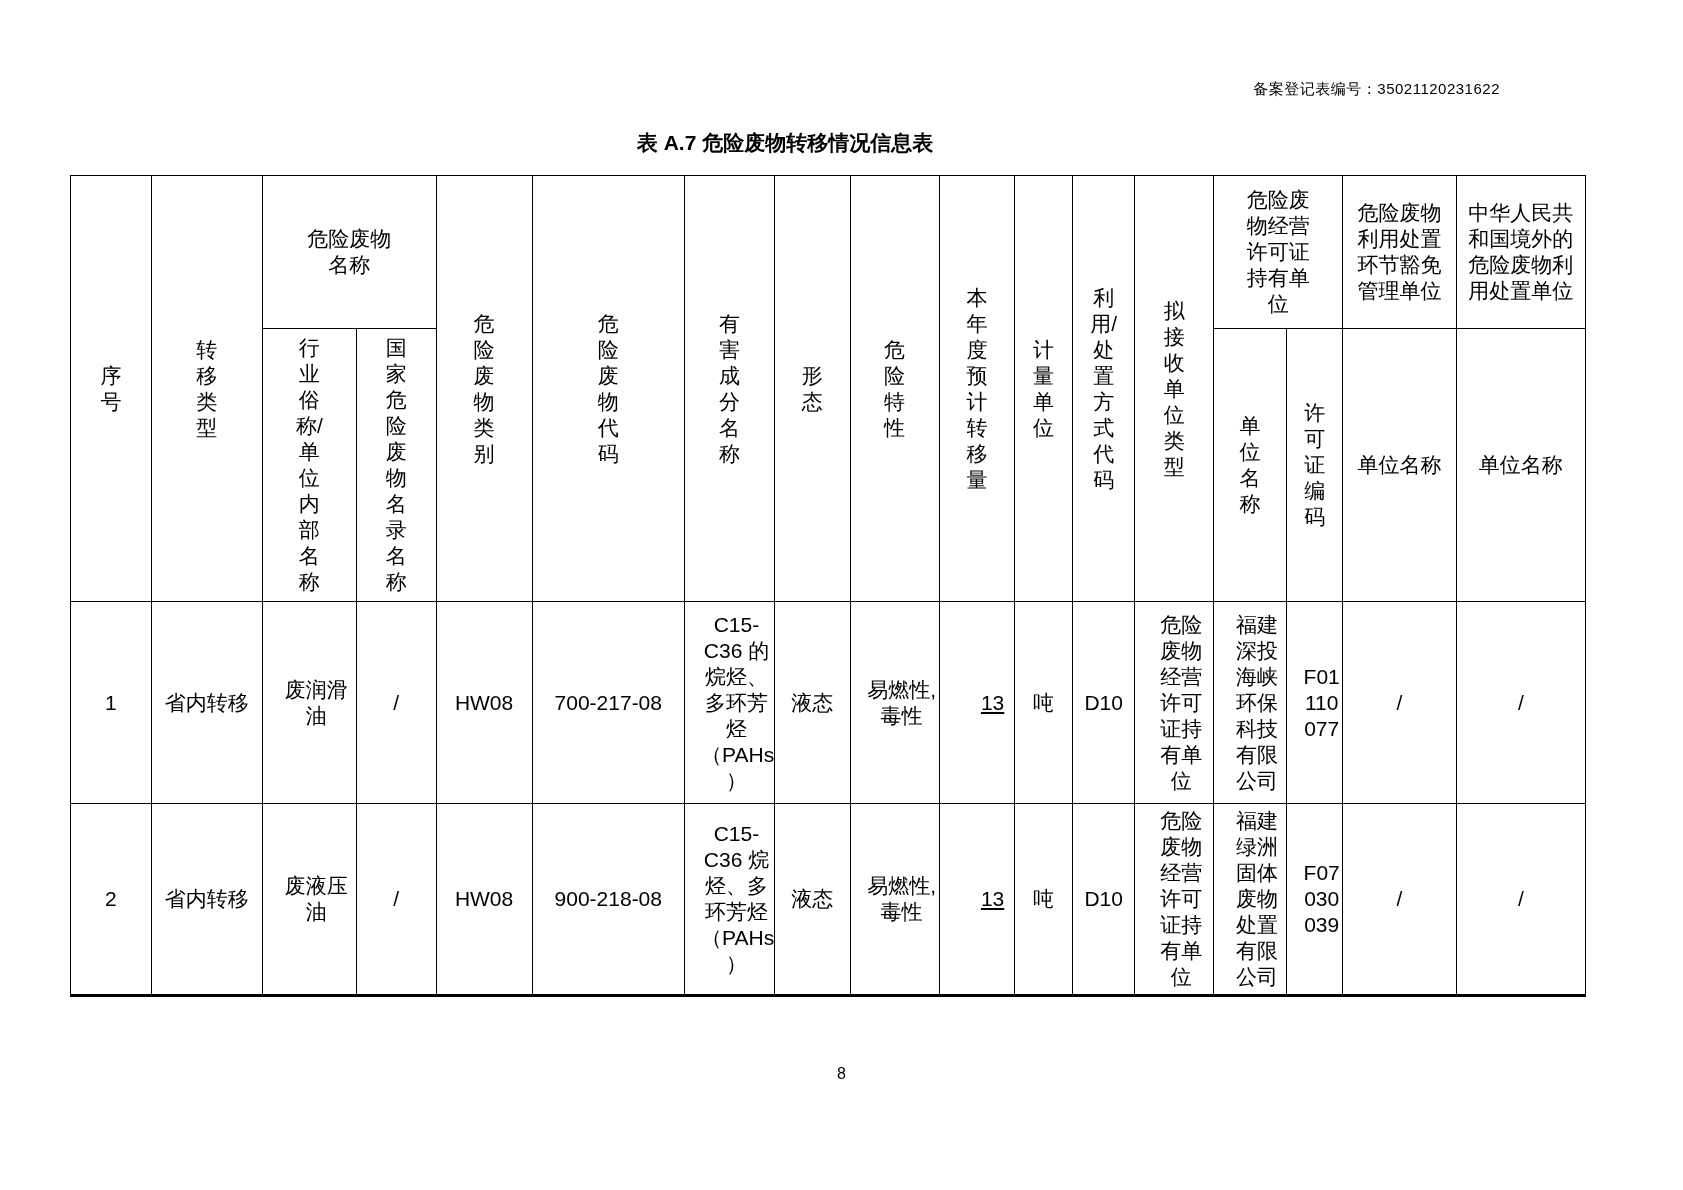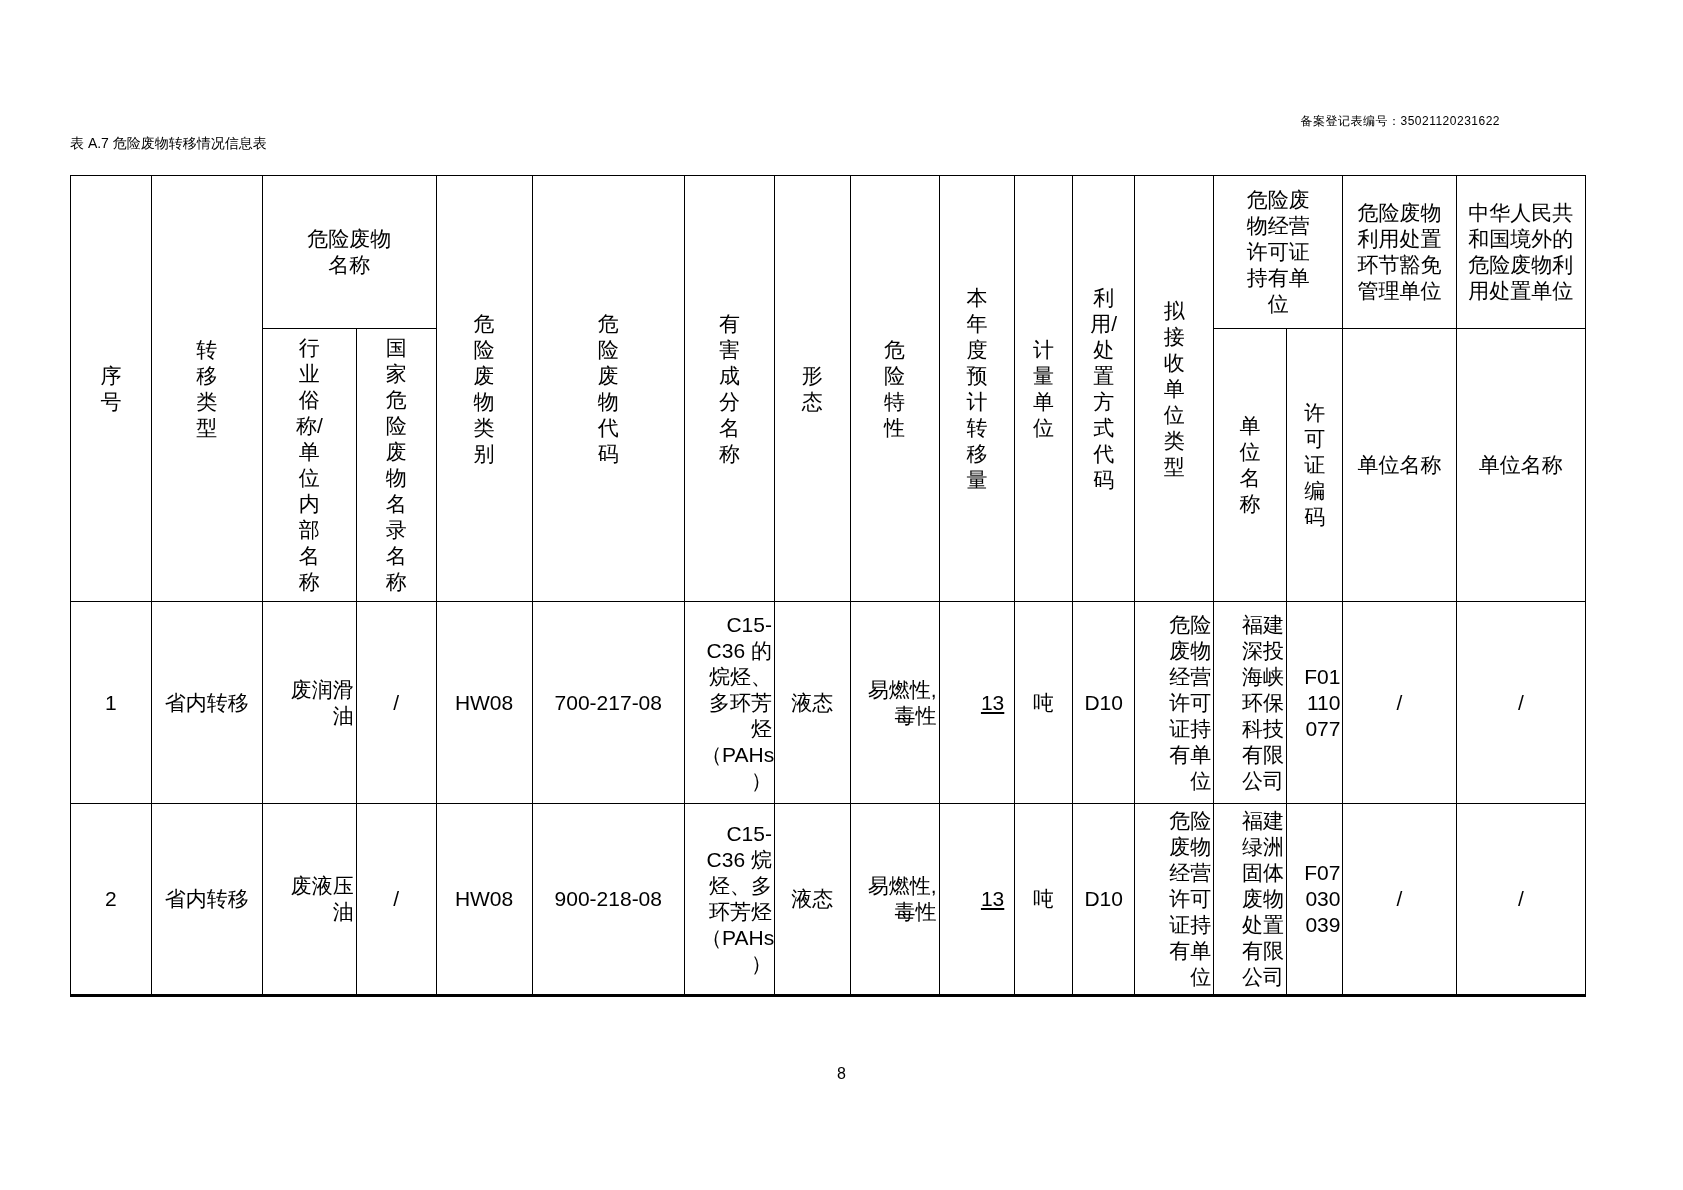--- a/index.html
+++ b/index.html
@@ -13,33 +13,32 @@
     height: 1190px;
     font-family: "Liberation Sans", "DejaVu Sans", sans-serif;
     color: #000000;
   }
   .registry-line {
     position: absolute;
     top: 78px;
     left: 0;
     width: 1500px;
     text-align: right;
-    font-size: 12px;
+    font-size: 15px;
     line-height: 22px;
     letter-spacing: 0.5px;
-    margin-top: 32px;
   }
   .doc-title {
     position: absolute;
     top: 130px;
     left: 70px;
     width: 1430px;
-    text-align: left;
-    font-size: 14px;
-    font-weight: normal;
+    text-align: center;
+    font-size: 21px;
+    font-weight: bold;
     line-height: 26px;
   }
   table.transfer-table {
     position: absolute;
     top: 175px;
     left: 70px;
     border-collapse: collapse;
     table-layout: fixed;
     width: 1516px;
   }
@@ -52,21 +51,21 @@
     text-align: center;
     vertical-align: middle;
     white-space: pre-line;
     padding: 0;
     overflow: hidden;
   }
   .transfer-table tbody tr:last-child td {
     border-bottom: 3px solid #000000;
   }
   .transfer-table .cell-left {
-    text-align: right;
+    text-align: center;
     padding-left: 16px;
     padding-right: 2px;
   }
   .transfer-table .cell-right {
     text-align: right;
     padding-right: 10px;
     text-decoration: underline;
   }
   tr.head-row-a { height: 153px; }
   tr.head-row-b { height: 273px; }

